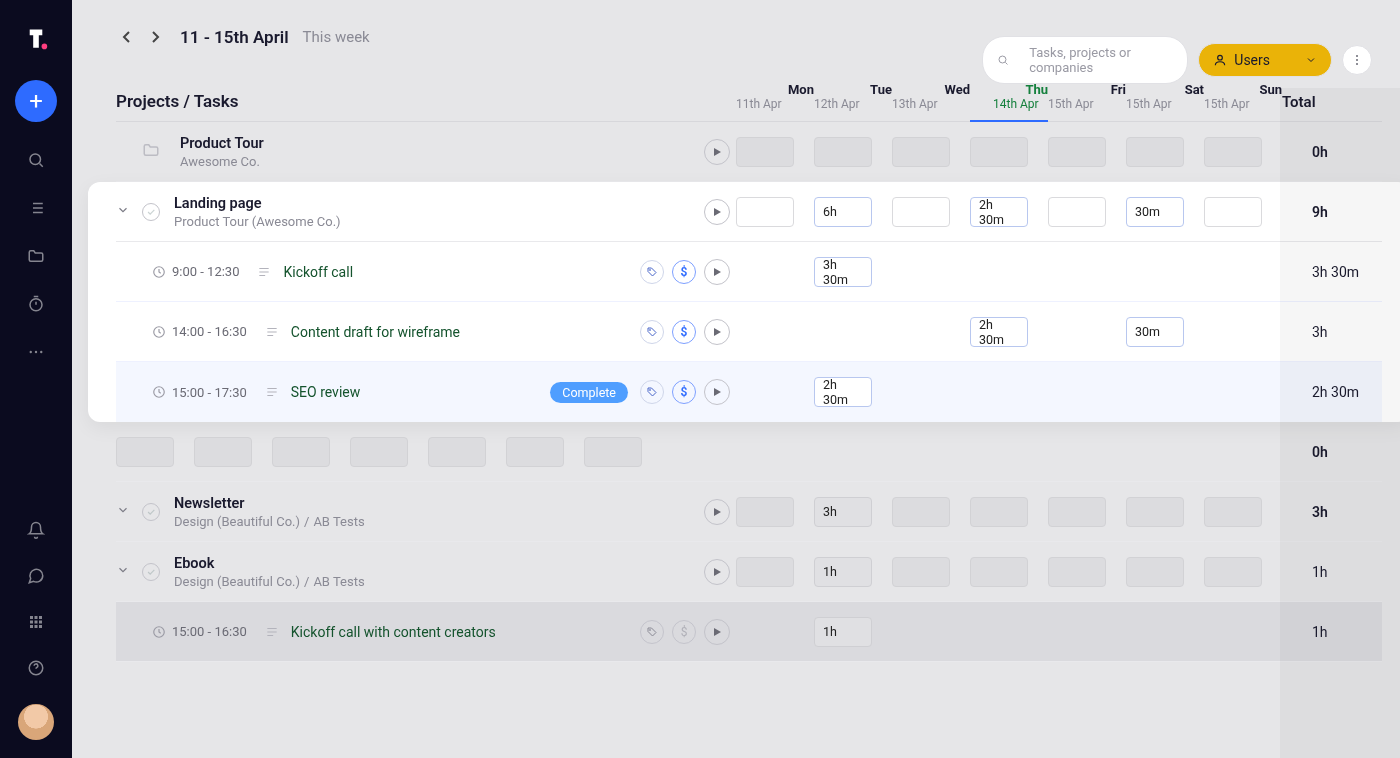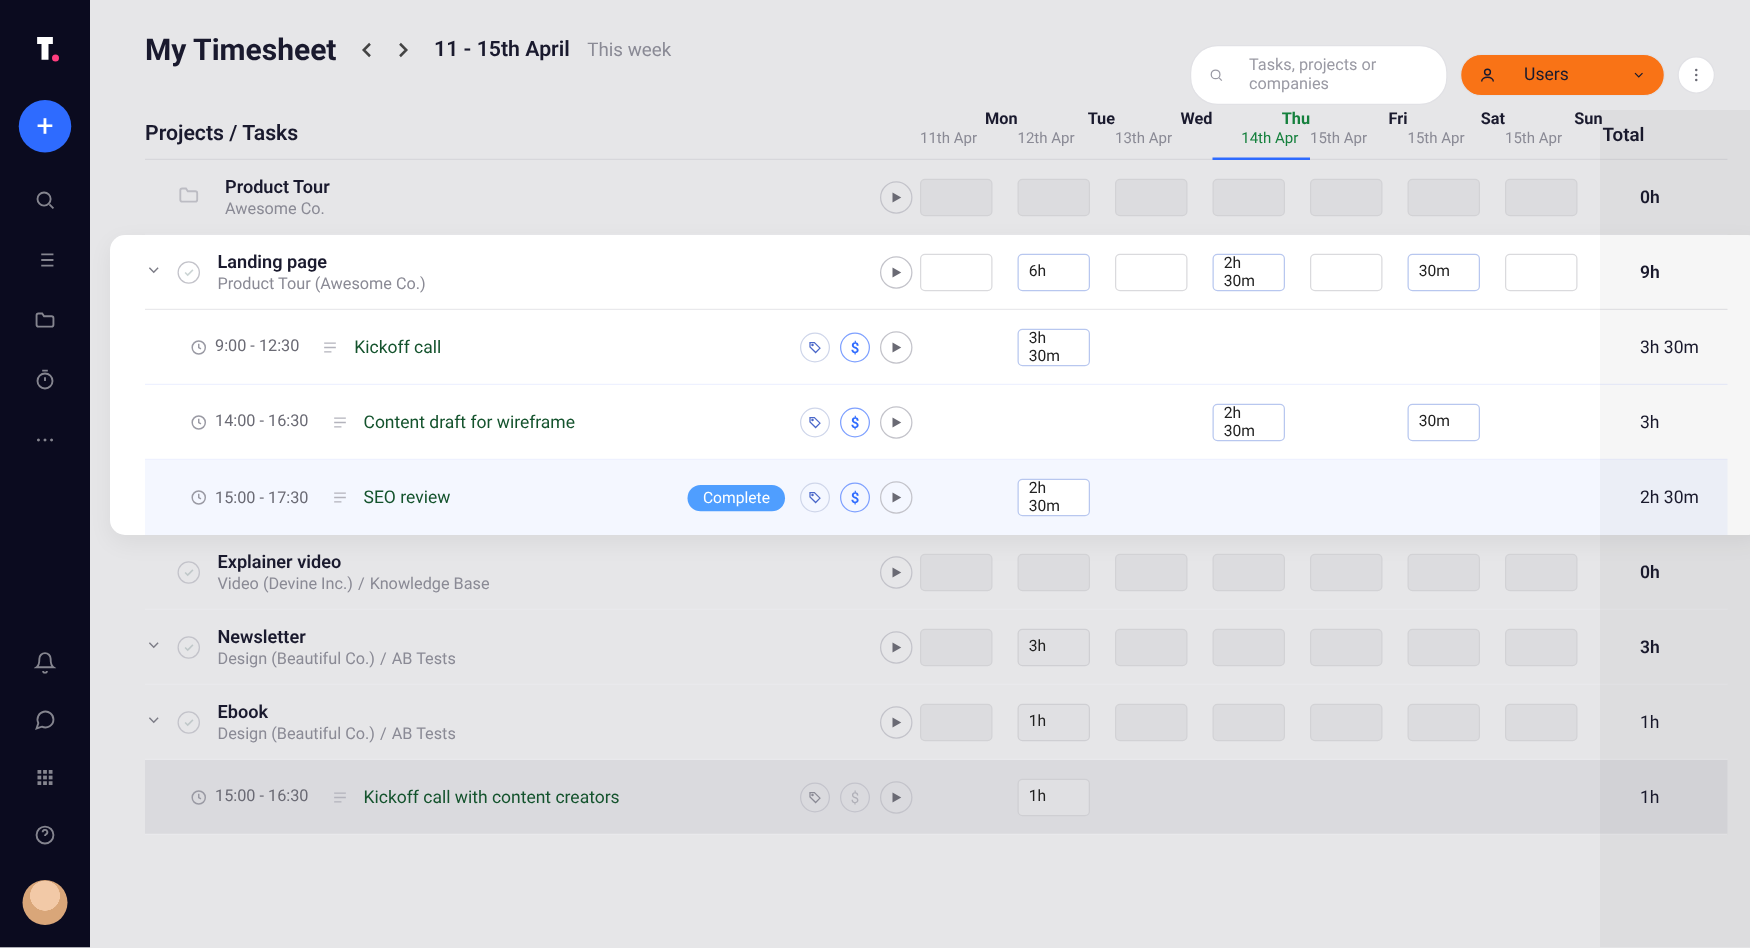--- a/index.html
+++ b/index.html
@@ -18,21 +18,21 @@
 
 .main { flex: 1; padding: 26px 18px 0 44px; position: relative; }
 .header { display: flex; align-items: center; gap: 14px; }
 .title { font-size: 24px; font-weight: 700; color: #1a1a2e; }
 .nav-arrows { display: inline-flex; gap: 6px; align-items: center; }
 .nav-arrow { width: 22px; height: 22px; display:flex; align-items:center; justify-content:center; color:#444; cursor: pointer; }
 .date-range { font-size: 17px; font-weight: 600; color: #1a1a2e; }
 .week-label { font-size: 15px; color: #8a8a95; }
 .header-right { position: absolute; right: 28px; top: 36px; display: flex; gap: 10px; align-items: center; }
 .search { display:flex; align-items:center; gap:20px; width: 206px; padding: 8px 14px; background:#fff; border:1px solid #e1e1e5; border-radius: 22px; color:#9a9aa4; font-size:13px; }
-.users-select { display:flex; align-items:center; gap:22px; padding:8px 14px; background:#f97316; border:1px solid #e1e1e5; border-radius: 22px; font-size:14px; cursor:pointer; }
+.users-select { display:flex; align-items:center; gap:7px; padding:8px 14px; background:#eab308; border:1px solid #e1e1e5; border-radius: 22px; font-size:14px; cursor:pointer; }
 .more-btn { width:30px; height:30px; border:1px solid #e1e1e5; border-radius:50%; background:#fff; display:flex; align-items:center; justify-content:center; cursor:pointer; }
 
 
 .thead { display:flex; align-items:flex-end; margin-top: 34px; border-bottom: 1px solid #d7d7db; padding-bottom: 10px; }
 .col-projects { width: 620px; font-weight: 600; font-size: 17px; color:#1a1a2e; }
 .day-col { width: 78px; text-align:left; }
 .day-name { font-size: 13px; font-weight: 700; color:#1a1a2e;text-align:right; }
 .day-date { font-size: 12px; color:#8a8a95; }
 .day-col.active .day-name, .day-col.active .day-date { color:#15803d;margin-left:23px; }
 .day-col.active { border-bottom: 2px solid #2e6bff; margin-bottom:-11px; padding-bottom:9px; }
@@ -158,21 +158,20 @@
       </div>
     <div class="avatar"></div>
   </div>
 </div>
 
 <div class="main">
 
   <div class="weekend-overlay"></div>
 
   <div class="header">
-    <div class="title">My Timesheet</div>
     <span class="nav-arrows">
       <span class="nav-arrow">
           <svg width="10" height="14" viewBox="0 0 10 14" fill="none" stroke="currentColor" stroke-width="2">
             <path d="M7 2 2 7l5 5"></path>
           </svg>
         </span>
       <span class="nav-arrow">
           <svg width="10" height="14" viewBox="0 0 10 14" fill="none" stroke="currentColor" stroke-width="2">
             <path d="M3 2l5 5-5 5"></path>
           </svg>
@@ -463,36 +462,20 @@
           <div class="cell"></div>
           <div class="cell"></div>
           <div class="cell"></div>
           <div class="cell"></div>
       </div>
       <div class="total-cell" style="font-weight:400">2h 30m</div>
     </div>
   </div>
 
   <div class="row parent">
-    <div class="task-col" style="padding-left:26px">
-      <span class="circle-check">
-          <svg viewBox="0 0 24 24" fill="none" stroke="#9aa" stroke-width="3">
-            <path d="M5 12l5 5L20 7"></path>
-          </svg>
-        </span>
-      <div>
-        <div class="task-title">Explainer video</div>
-        <div class="task-sub"><span>Video (Devine Inc.)</span><span class="sep">/</span><span>Knowledge Base</span></div>
-      </div>
-      <div class="play-btn play-pos">
-          <svg width="10" height="10" viewBox="0 0 10 10" fill="currentColor">
-            <path d="M2 1v8l7-4z"></path>
-          </svg>
-        </div>
-    </div>
     <div class="cells">
       <div class="cell">
           <div class="box dim"></div>
         </div>
       <div class="cell">
           <div class="box dim"></div>
         </div>
       <div class="cell">
           <div class="box dim"></div>
         </div>

